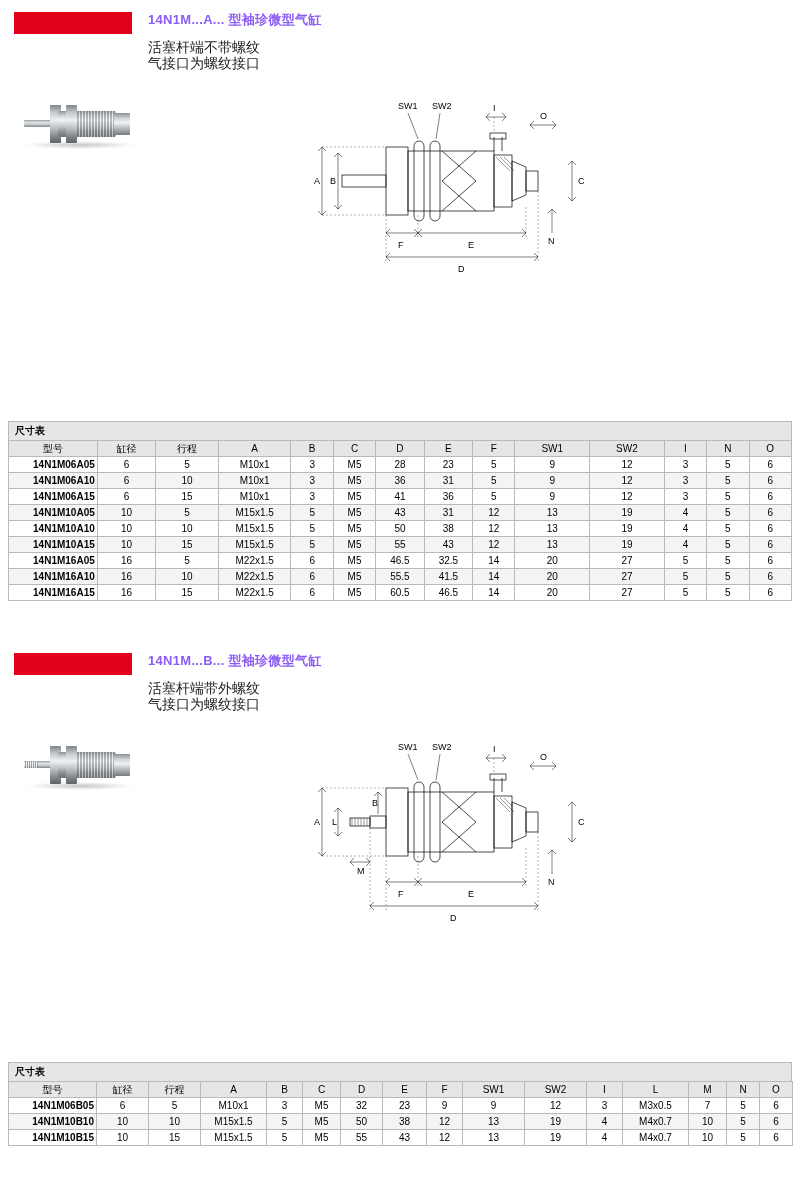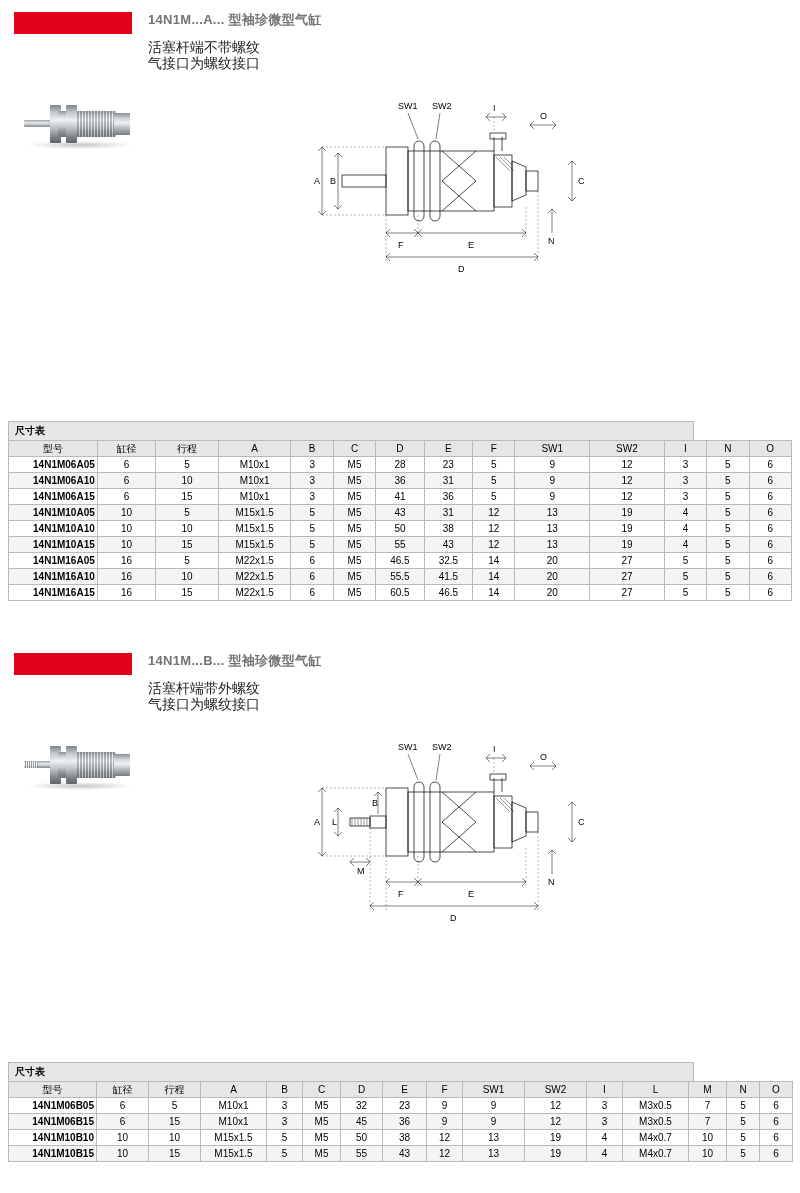--- a/index.html
+++ b/index.html
@@ -29,21 +29,21 @@
     height: 22px;
     background: #e2001a;
     margin-left: 14px;
     margin-top: 2px;
     flex: 0 0 auto;
   }
   .head-text { margin-left: 16px; }
   .head-title {
     font-size: 13px;
     font-weight: bold;
-    color: #737373;
+    color: #8b5cf6;
     letter-spacing: 0.3px;
     margin-top: 1px;
   }
   .head-sub {
     font-size: 14px;
     line-height: 16px;
     margin-top: 10px;
     color: #222;
   }
 
@@ -124,21 +124,21 @@
 
   
   .tbl-title {
     font-size: 10px;
     font-weight: bold;
     background: #e6e6e6;
     border: 1px solid #b9b9b9;
     border-bottom: none;
     padding: 2px 6px;
     margin: 0 8px 0 8px;
-    width: 686px;
+    width: 784px;
   }
   table.dim {
     border-collapse: collapse;
     width: 784px;
     margin: 0 8px 0 8px;
     font-size: 10px;
     table-layout: fixed;
   }
   table.dim th, table.dim td {
     border: 1px solid #b9b9b9;
@@ -632,38 +632,20 @@
           <td>9</td>
           <td>9</td>
           <td>12</td>
           <td>3</td>
           <td>M3x0.5</td>
           <td>7</td>
           <td>5</td>
           <td>6</td>
         </tr>
         <tr>
-          <td class="model">14N1M06B15</td>
-          <td>6</td>
-          <td>15</td>
-          <td>M10x1</td>
-          <td>3</td>
-          <td>M5</td>
-          <td>45</td>
-          <td>36</td>
-          <td>9</td>
-          <td>9</td>
-          <td>12</td>
-          <td>3</td>
-          <td>M3x0.5</td>
-          <td>7</td>
-          <td>5</td>
-          <td>6</td>
-        </tr>
-        <tr>
           <td class="model">14N1M10B10</td>
           <td>10</td>
           <td>10</td>
           <td>M15x1.5</td>
           <td>5</td>
           <td>M5</td>
           <td>50</td>
           <td>38</td>
           <td>12</td>
           <td>13</td>

